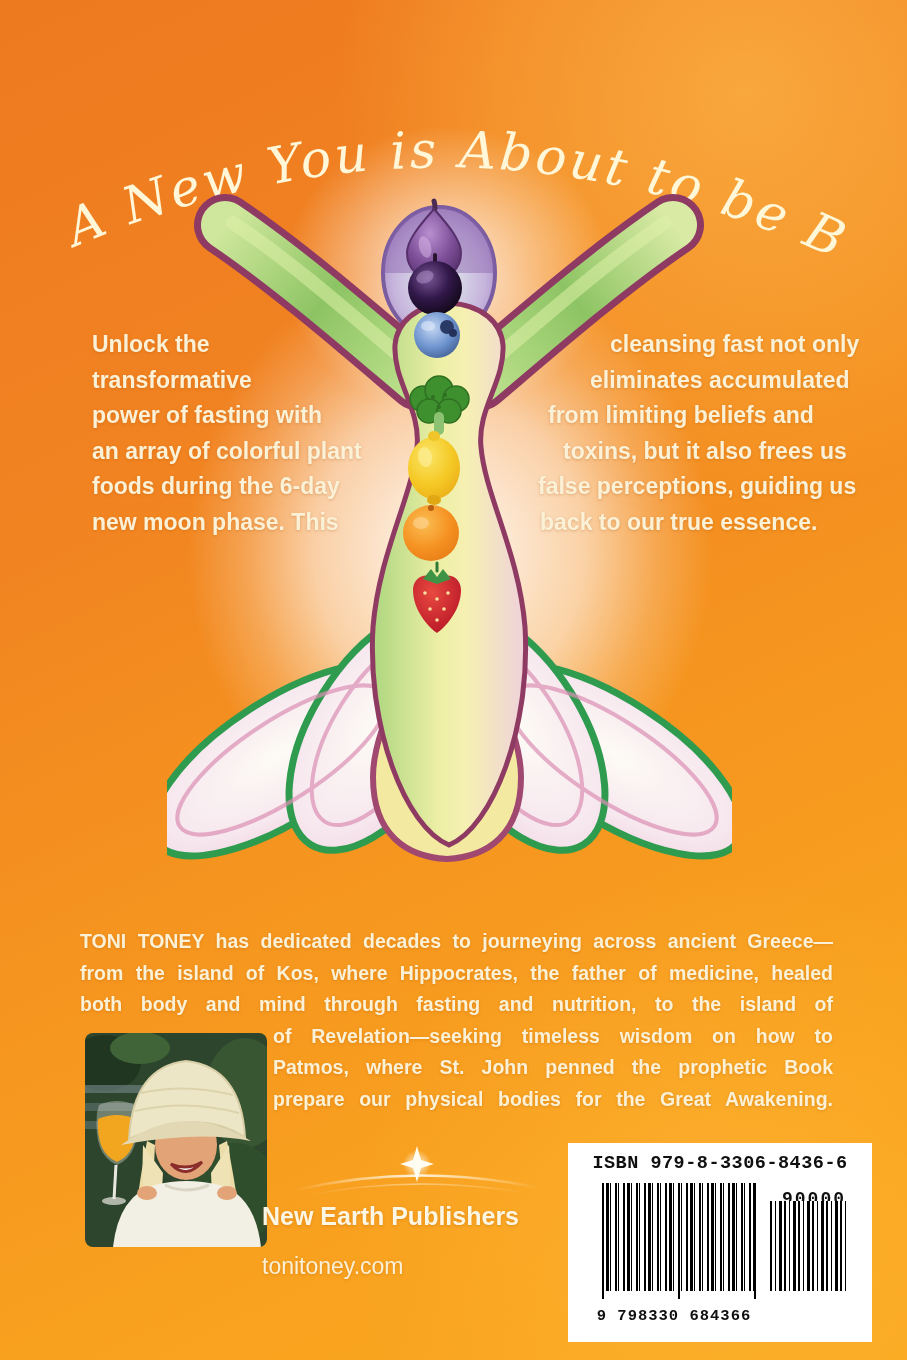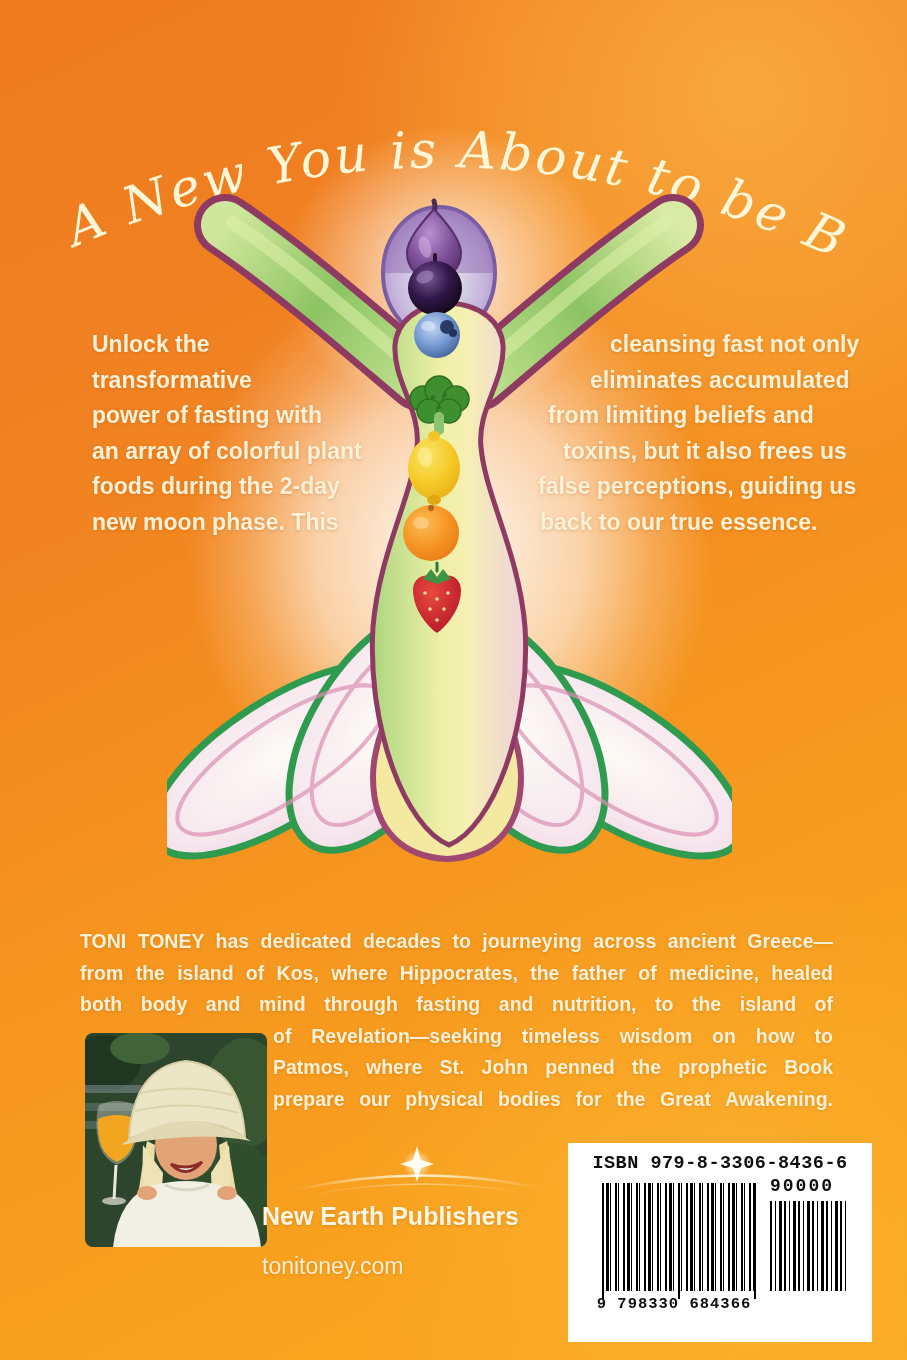--- a/index.html
+++ b/index.html
@@ -30,29 +30,29 @@
   .bio .ind{margin-left:193px;width:560px;}
   .photo{position:absolute;left:85px;top:1033px;width:182px;height:214px;border-radius:8px;overflow:hidden;}
   .pubblock{position:absolute;left:262px;top:1146px;width:310px;color:#FCF6E4;
     text-shadow:0 1px 3px rgba(170,80,0,.3);}
   .pub-swoosh{width:260px;height:54px;margin:0 auto;display:block;}
   .pub-name{font-size:25px;font-weight:bold;margin-top:2px;}
   .pub-site{font-size:23px;font-weight:normal;margin-top:22px;color:#FAF0D6;}
   .barcode-box{position:absolute;left:568px;top:1143px;width:304px;height:199px;background:#FFFFFF;}
   .isbn-label{position:absolute;left:0;top:10px;width:100%;text-align:center;
     font-family:"Liberation Mono",monospace;font-weight:bold;font-size:18.5px;color:#101010;letter-spacing:.5px;}
-  .price-code{position:absolute;left:202px;top:33px;width:76px;text-align:left;
+  .price-code{position:absolute;left:202px;top:46px;width:76px;text-align:right;
     font-family:"Liberation Mono",monospace;font-weight:bold;font-size:18px;color:#101010;letter-spacing:2px;}
   .bars-main{position:absolute;left:34px;top:40px;width:154px;height:108px;background:
     repeating-linear-gradient(90deg,#000 0 2px,#fff 2px 4px,#000 4px 7px,#fff 7px 8px,#000 8px 9px,#fff 9px 13px,#000 13px 15px,#fff 15px 16px,#000 16px 17px,#fff 17px 21px);}
   .guard{position:absolute;top:40px;width:2px;height:116px;background:#000;}
   .g1{left:34px;} .g2{left:110px;} .g3{left:186px;}
   .bars-supp{position:absolute;left:202px;top:58px;width:76px;height:90px;background:
     repeating-linear-gradient(90deg,#000 0 2px,#fff 2px 5px,#000 5px 6px,#fff 6px 9px,#000 9px 12px,#fff 12px 14px);}
-  .barcode-digits{position:absolute;left:14px;top:152px;width:184px;text-align:center;
+  .barcode-digits{position:absolute;left:14px;top:164px;width:184px;text-align:center;
     font-family:"Liberation Mono",monospace;font-weight:bold;font-size:15.5px;color:#101010;letter-spacing:1px;}
 </style>
 </head>
 <body>
 
 <div class="cover">
 
   <div class="bg-band-tr"></div>
   <div class="bg-band-br"></div>
   <div class="figure-glow"></div>
@@ -208,21 +208,21 @@
           <circle cx="270" cy="435" r="1.8"></circle>
       </g>
     </g>
   </svg>
 
   <div class="intro intro-left">
     <div>Unlock the</div>
     <div>transformative</div>
     <div>power of fasting with</div>
     <div>an array of colorful plant</div>
-    <div>foods during the 2-day</div>
+    <div>foods during the 6-day</div>
     <div>new moon phase. This</div>
   </div>
   <div class="intro intro-right">
     <div style="margin-left:72px">cleansing fast not only</div>
     <div style="margin-left:52px">eliminates accumulated</div>
     <div style="margin-left:10px">from limiting beliefs and</div>
     <div style="margin-left:25px">toxins, but it also frees us</div>
     <div style="margin-left:0">false perceptions, guiding us</div>
     <div style="margin-left:2px">back to our true essence.</div>
   </div>

